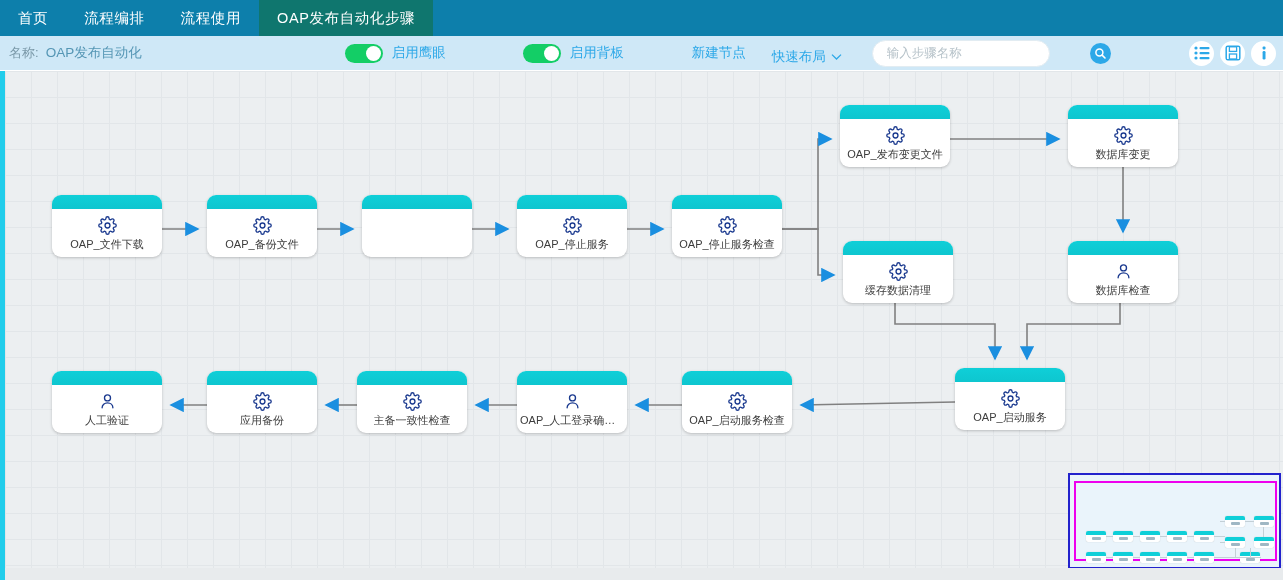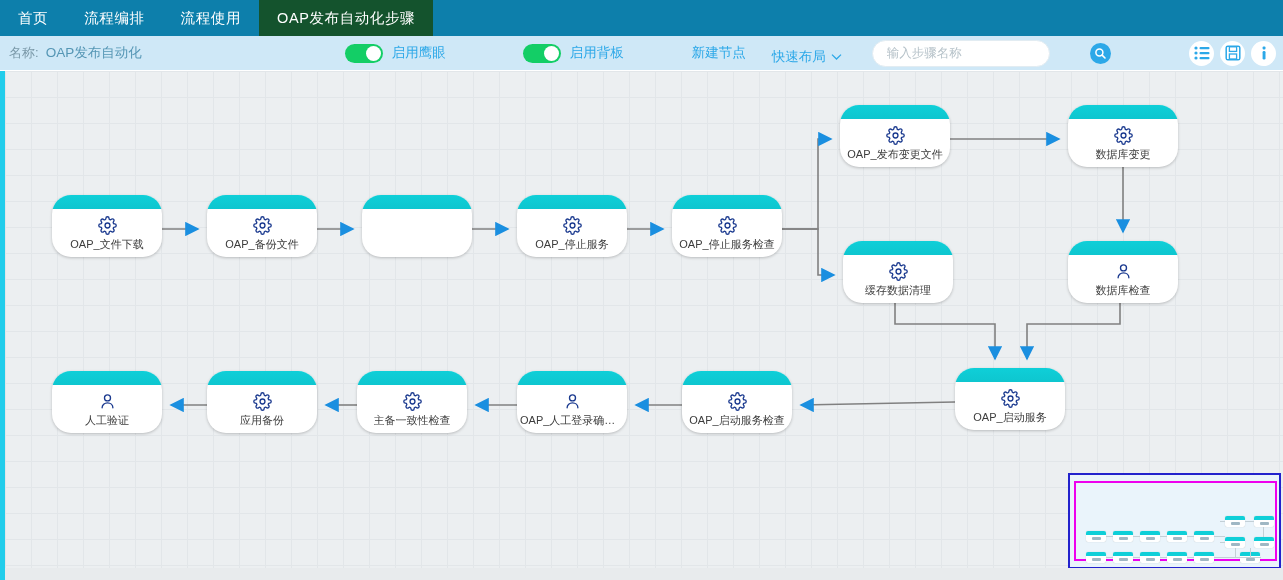--- a/index.html
+++ b/index.html
@@ -14,21 +14,21 @@
   .tabbar {
     position: absolute; left: 0; top: 0; width: 1283px; height: 36px;
     background: #0d7fab; display: flex; align-items: stretch;
   }
   .tab {
     display: flex; align-items: center; justify-content: center;
     padding: 0 18px; color: #ffffff; font-size: 14.5px;
     letter-spacing: .6px; cursor: pointer; white-space: nowrap;
     background: #0d7fab;
   }
-  .tab.active { background: #14532d; }
+  .tab.active { background: #0f766e; }
 
   
   .toolbar {
     position: absolute; left: 0; top: 36px; width: 1283px; height: 34px;
     background: #cfe8f7; display: flex; align-items: center;
   }
   .tb-name-label { margin-left: 9px; color: #7a98a8; font-size: 13px; }
   .tb-name-value { margin-left: 7px; color: #5596b5; font-size: 13.5px; }
 
   .switch-wrap { display: flex; align-items: center; }
@@ -80,21 +80,21 @@
   .canvas-inner { position: absolute; inset: 0; }
 
   .bottom-strip {
     position: absolute; left: 0; top: 568px; width: 1283px; height: 12px;
     background: #e8ebed; border-left: 5px solid #22cdeb;
   }
 
   
   .node {
     position: absolute; width: 110px; height: 62px;
-    background: #ffffff; border-radius: 19px;
+    background: #ffffff; border-radius: 9px;
     box-shadow: 0 1px 3px rgba(0,0,0,.22);
     overflow: hidden; cursor: pointer;
   }
   .node-head { height: 14px; background: #14cdd4;
     background: linear-gradient(180deg,#0fcfd8 0%,#0ec6cf 100%); }
   .node-body {
     height: 48px; display: flex; flex-direction: column;
     align-items: center; justify-content: center; gap: 2px; padding: 0 4px;
   }
   .node-icon { height: 20px; display: flex; align-items: center; justify-content: center; }

